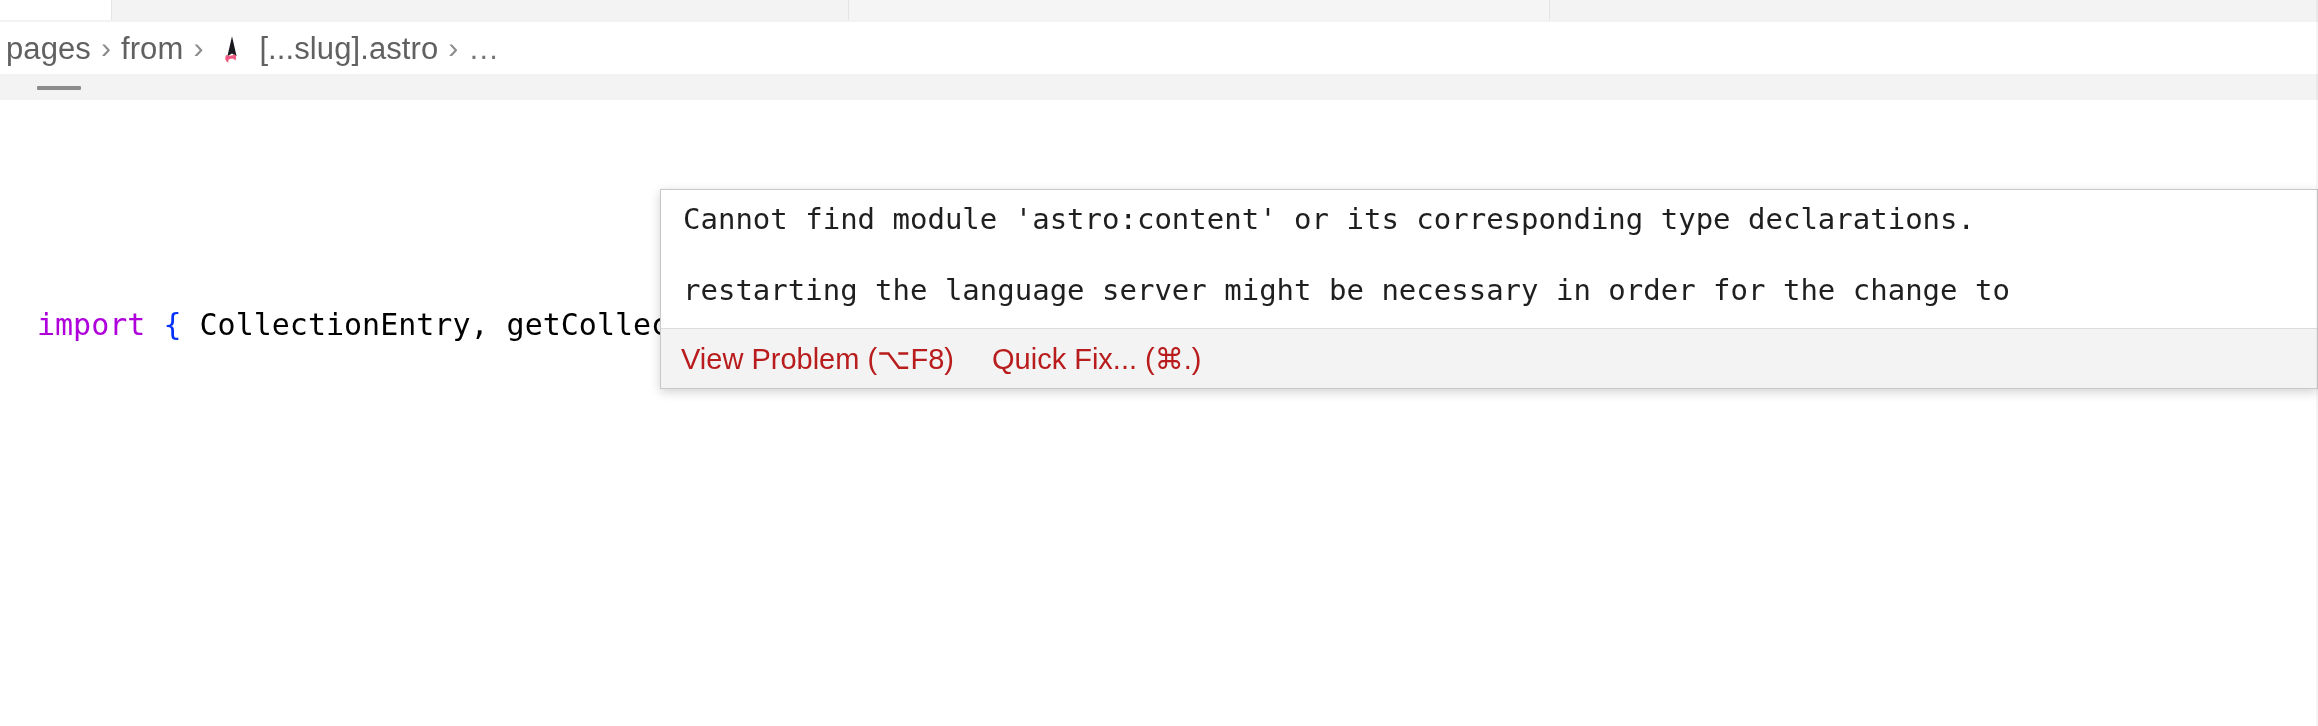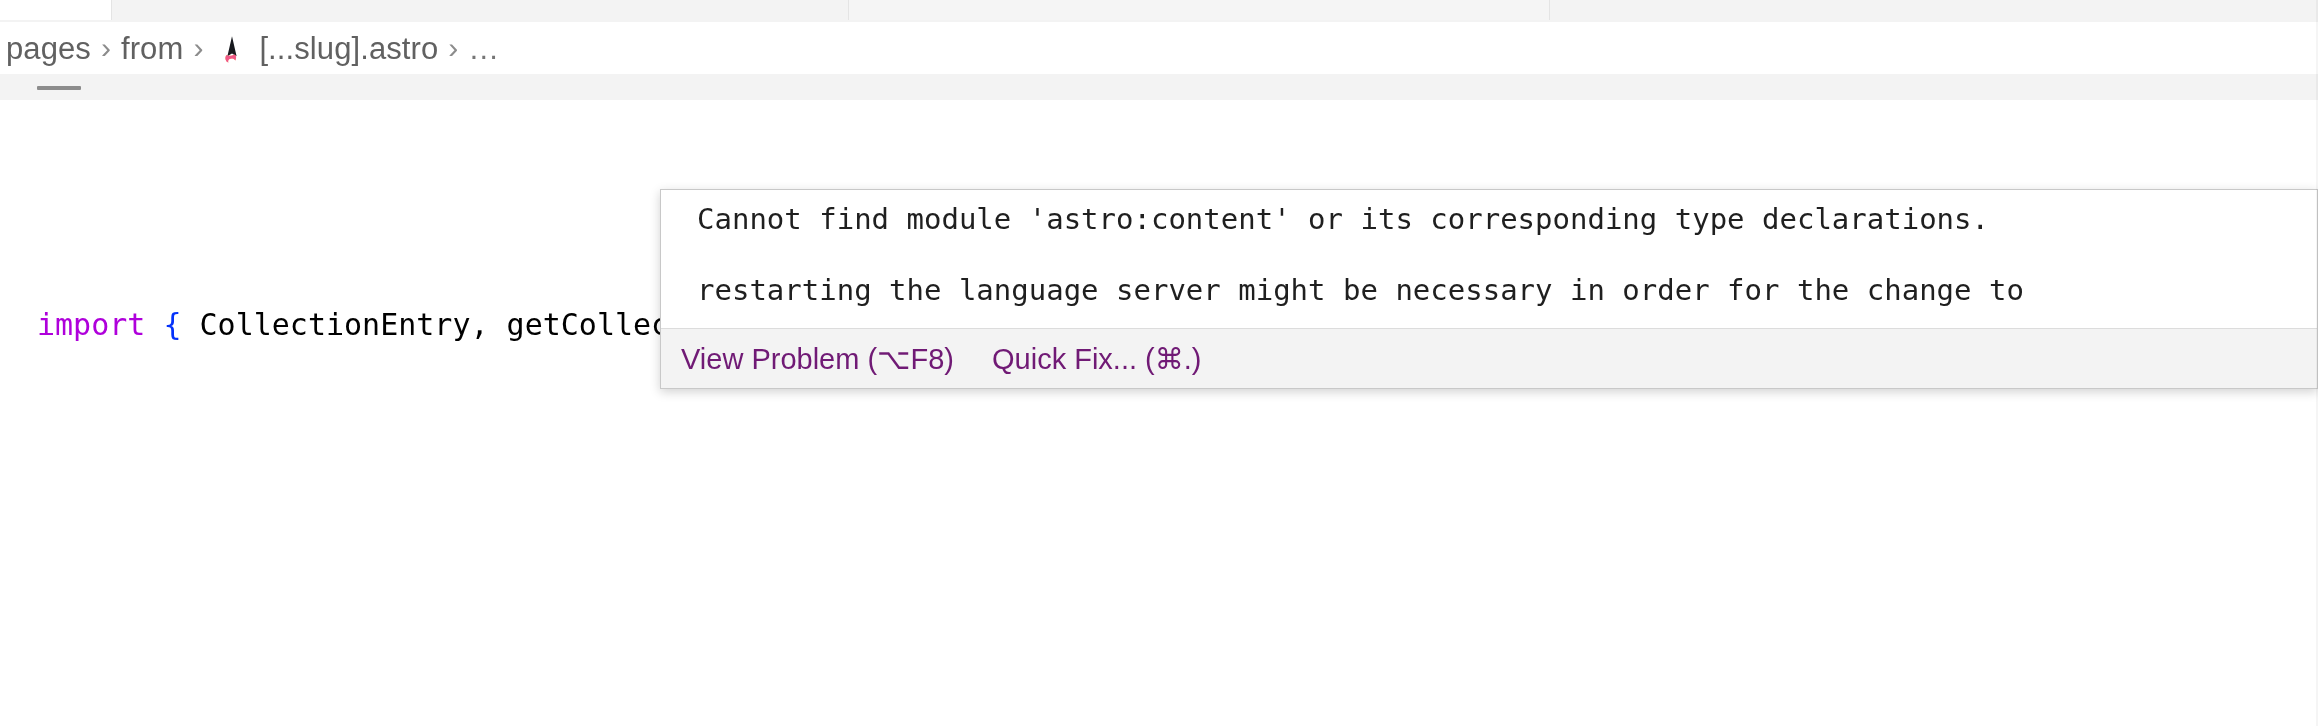--- a/index.html
+++ b/index.html
@@ -159,39 +159,39 @@
   .hover-content {
     background: #ffffff;
     padding: 6px 0 14px 0;
   }
   .hover-line {
     font-family: "DejaVu Sans Mono", "Liberation Mono", monospace;
     font-size: 29px;
     line-height: 47px;
     color: #1f1f1f;
     white-space: pre;
-    padding-left: 36px;
+    padding-left: 22px;
     overflow: hidden;
   }
   .hover-gap {
     height: 24px;
   }
   .hover-actions {
     background: #f3f3f3;
     border-top: 1px solid #dcdcdc;
     height: 59px;
     display: flex;
     align-items: center;
     padding-left: 20px;
     gap: 38px;
   }
   .hover-action {
     font-family: "Liberation Sans", sans-serif;
     font-size: 29px;
-    color: #701a75;
+    color: #b91c1c;
     cursor: pointer;
     white-space: nowrap;
     text-align: center;
   }
 
   
   .right-edge {
     position: absolute;
     right: 0; top: 0;
     width: 2px; height: 726px;

